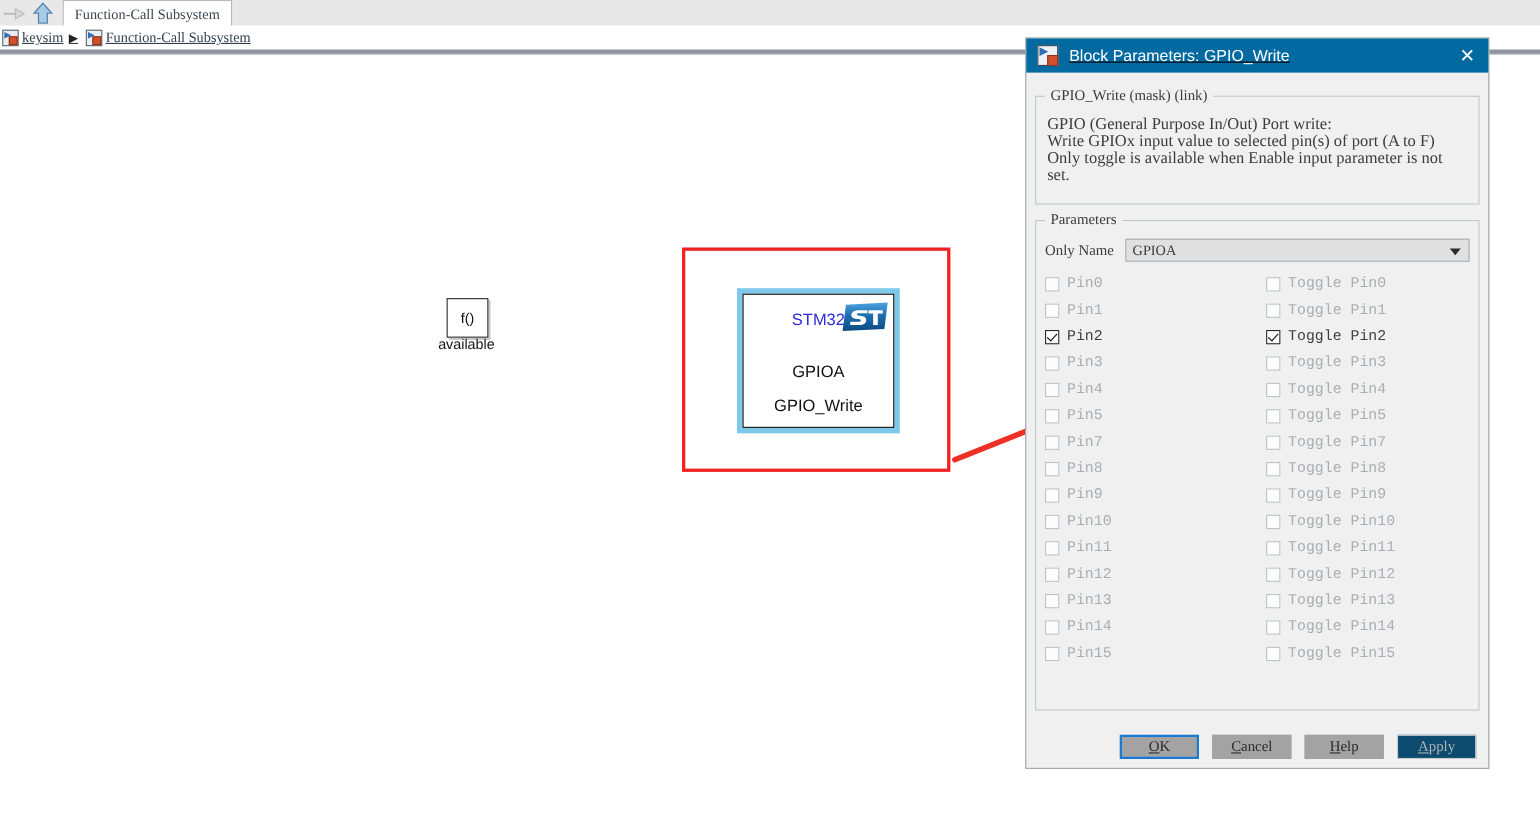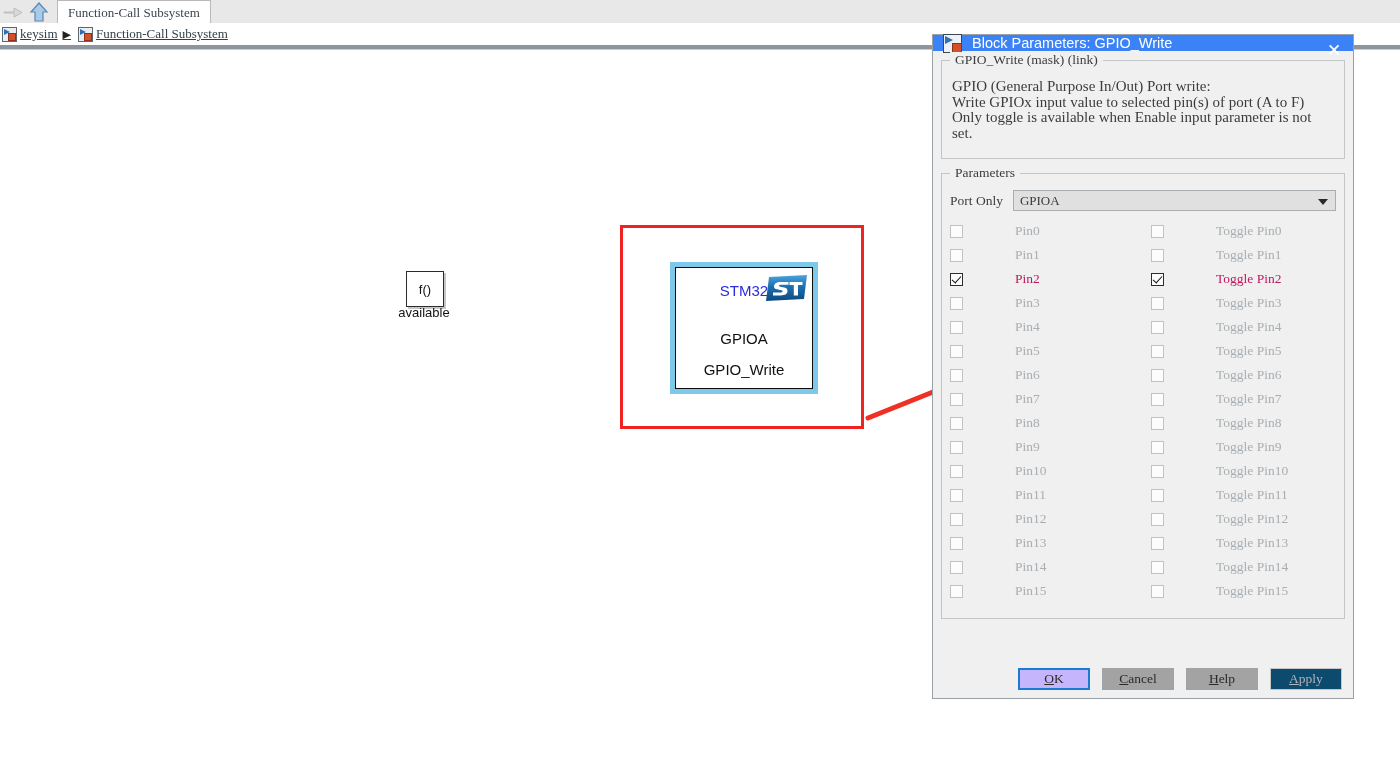--- a/index.html
+++ b/index.html
@@ -85,41 +85,41 @@
   #arrow{position:absolute;left:860px;top:290px;width:175px;height:90px;pointer-events:none;}
 
   
   #dialog{
     position:absolute;left:932px;top:34px;width:422px;height:665px;
     background:#f0f0f0;border:1px solid #9aa2a8;box-sizing:border-box;
     box-shadow:0 0 0 0 rgba(0,0,0,0);
     font-family:"Liberation Serif", serif;
   }
   #dlg-title{
-    height:16px;background:#3b82f6;position:relative;
-    display:flex;align-items:center;
+    height:31px;background:#0369a1;position:relative;
+    display:flex;align-items:center;text-decoration:underline;
   }
   #dlg-icon{
     width:17px;height:17px;margin-left:10px;position:relative;flex:0 0 auto;
     background:#eef2f6;border:1px solid #3d4750;
   }
   #dlg-icon:before{content:"";position:absolute;left:1px;top:1px;width:0;height:0;
     border-left:8px solid #2f6fb5;border-top:4px solid transparent;border-bottom:4px solid transparent;}
   #dlg-icon:after{content:"";position:absolute;right:-1px;bottom:-1px;width:8px;height:8px;
     background:#d4502a;border:1px solid #8c3318;}
   #dlg-title-text{
     margin-left:10px;color:#ffffff;font-family:"Liberation Sans", sans-serif;font-size:14.5px;
     white-space:nowrap;
   }
   #dlg-close{
     position:absolute;right:8px;top:5px;width:22px;height:22px;
     color:#fff;font-size:17px;line-height:22px;text-align:center;cursor:default;
     font-family:"Liberation Sans", sans-serif;
   }
-  #dlg-body{padding:0 8px;}
+  #dlg-body{padding:12px 8px;}
   
   .groupbox{
     border:1px solid #c2c6c9;margin-top:9px;position:relative;background:transparent;
   }
   .group-legend{
     position:absolute;top:-9px;left:8px;background:#f0f0f0;padding:0 5px;
     font-family:"Liberation Serif", serif;font-size:13.5px;color:#3c3c3c;white-space:nowrap;
   }
   #desc-box{height:97px;}
   #desc-text{
@@ -144,32 +144,32 @@
   .pincell{width:205px;display:flex;align-items:center;padding-left:8px;box-sizing:border-box;}
   .cb{
     width:13px;height:13px;border:1px solid #bfc3c6;background:#fcfcfc;box-sizing:border-box;
     margin-right:7px;position:relative;flex:0 0 auto;
   }
   .cb.on{border-color:#2c2c2c;}
   .cb.on:after{
     content:"";position:absolute;left:3px;top:0px;width:4px;height:8px;
     border:solid #111;border-width:0 1.6px 1.6px 0;transform:rotate(42deg);
   }
-  .pinlabel{font-family:Liberation Serif, serif;font-size:13.5px;color:#a9aeb2;white-space:nowrap;margin-left:45px;}
-  .pinlabel.enabled{color:#be185d;}
+  .pinlabel{font-family:Liberation Mono, monospace;font-size:13.5px;color:#a9aeb2;white-space:nowrap;}
+  .pinlabel.enabled{color:#404040;}
   
   #btnrow{position:absolute;left:0;bottom:8px;width:100%;display:flex;justify-content:flex-end;
     padding-right:11px;box-sizing:border-box;}
   .btn{
     width:72px;height:22px;margin-left:12px;background:#a3a3a3;border:1px solid #9fa4a8;
     box-sizing:border-box;display:flex;align-items:center;justify-content:center;
     font-family:"Liberation Serif", serif;font-size:13.5px;color:#2b2b2b;
   }
   .btn u{text-decoration:underline;}
-  .btn.focus{border:2px solid #1a7ad4;background:#c4b5fd;}
+  .btn.focus{border:2px solid #1a7ad4;background:#a3a3a3;}
   .btn.disabled{color:#b0b4b8;background:#0c4a6e;border-color:#c4c8cb;}
 </style>
 </head>
 <body>
 
 <div id="tabstrip">
   <div id="nav-fwd">
     <svg width="22" height="18" viewBox="0 0 22 18">
         <path d="M2 9 L12 9 L12 5 L20 9.5 L12 14 L12 10 L2 10 Z" fill="#d8d8d8" stroke="#bcbcbc" stroke-width="1"></path>
       </svg>
@@ -249,21 +249,21 @@
       <div id="desc-text">GPIO (General Purpose In/Out) Port write:
 Write GPIOx input value to selected pin(s) of port (A to F)
 Only toggle is available when Enable input parameter is not
 set.</div>
     </div>
 
     <div class="groupbox" id="params-box">
       <div class="group-legend">Parameters</div>
 
       <div id="portrow">
-        <span id="portlabel">Port Only</span>
+        <span id="portlabel">Only Name</span>
         <div id="portselect">
           <span>GPIOA</span>
           <span class="caret"></span>
         </div>
       </div>
 
       <div id="pingrid">
           <div class="pinrow">
             <div class="pincell">
               <span class="cb"></span>
@@ -320,30 +320,20 @@
               <span class="pinlabel">Pin5</span>
             </div>
             <div class="pincell">
               <span class="cb"></span>
               <span class="pinlabel">Toggle Pin5</span>
             </div>
           </div>
           <div class="pinrow">
             <div class="pincell">
               <span class="cb"></span>
-              <span class="pinlabel">Pin6</span>
-            </div>
-            <div class="pincell">
-              <span class="cb"></span>
-              <span class="pinlabel">Toggle Pin6</span>
-            </div>
-          </div>
-          <div class="pinrow">
-            <div class="pincell">
-              <span class="cb"></span>
               <span class="pinlabel">Pin7</span>
             </div>
             <div class="pincell">
               <span class="cb"></span>
               <span class="pinlabel">Toggle Pin7</span>
             </div>
           </div>
           <div class="pinrow">
             <div class="pincell">
               <span class="cb"></span>

